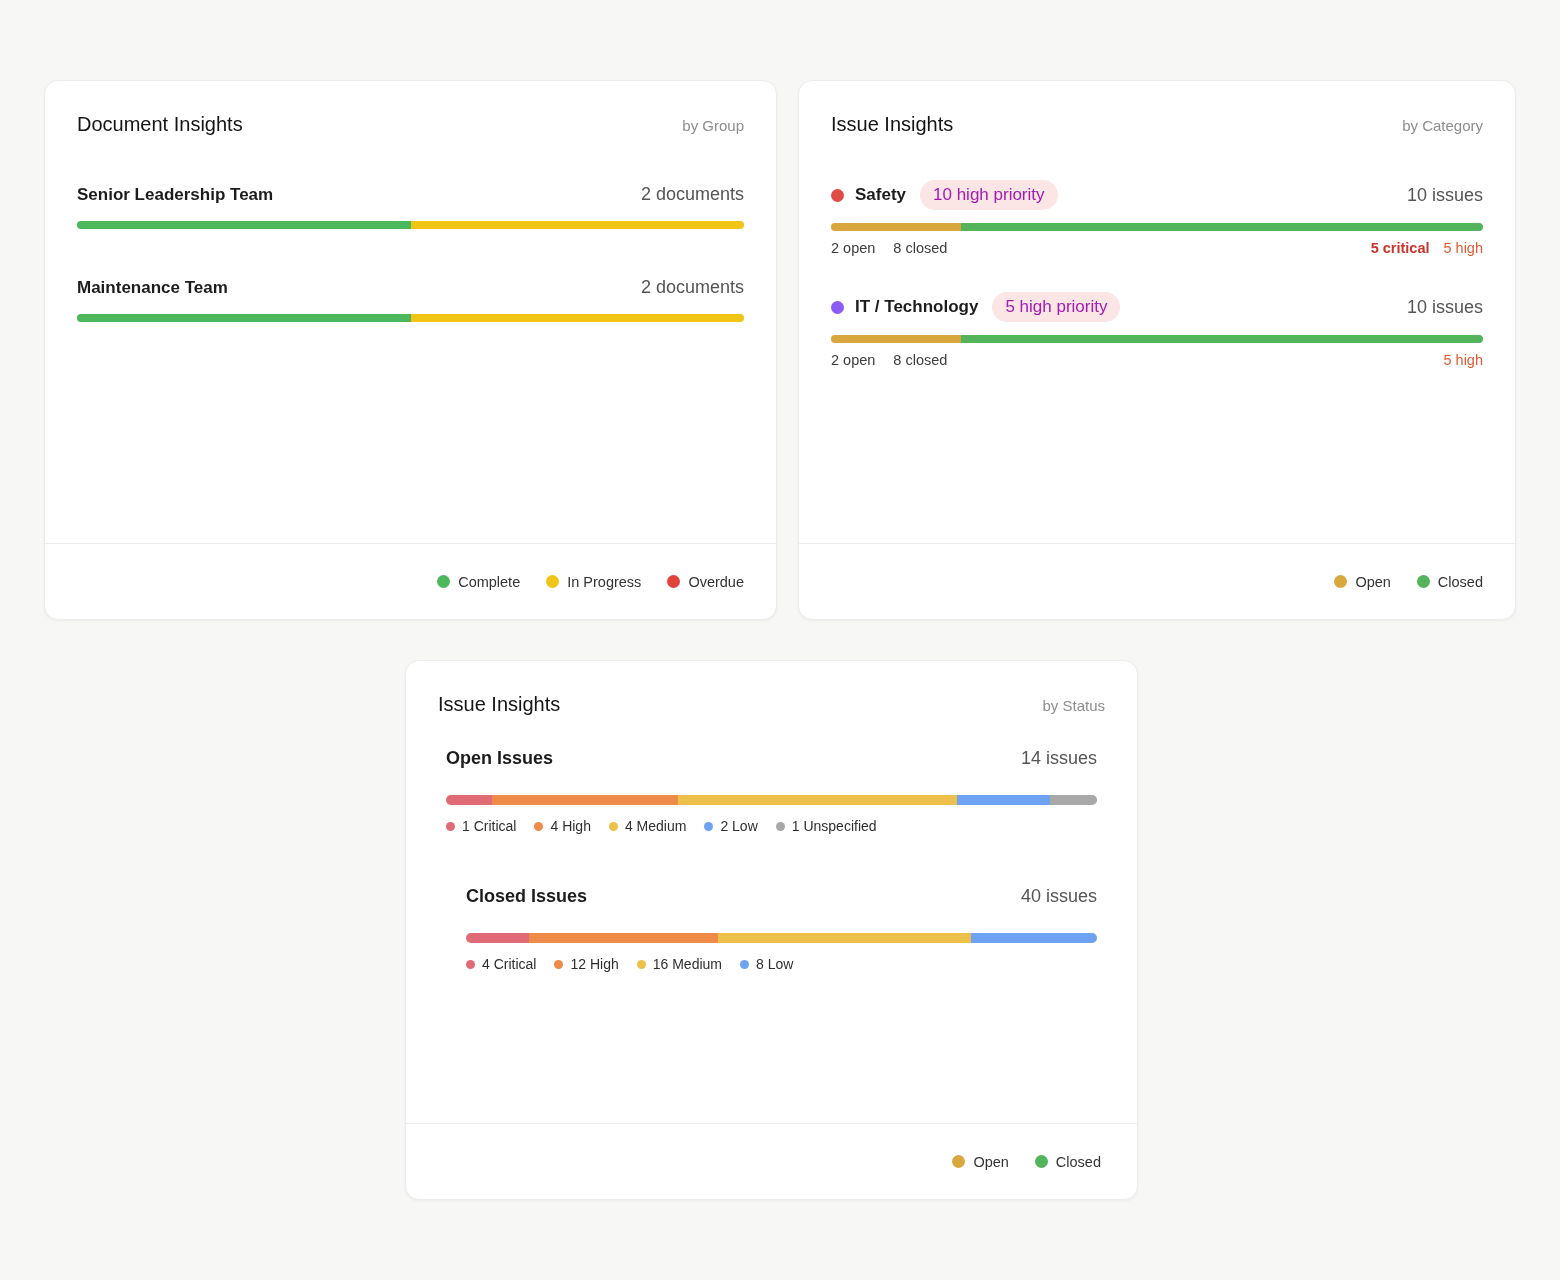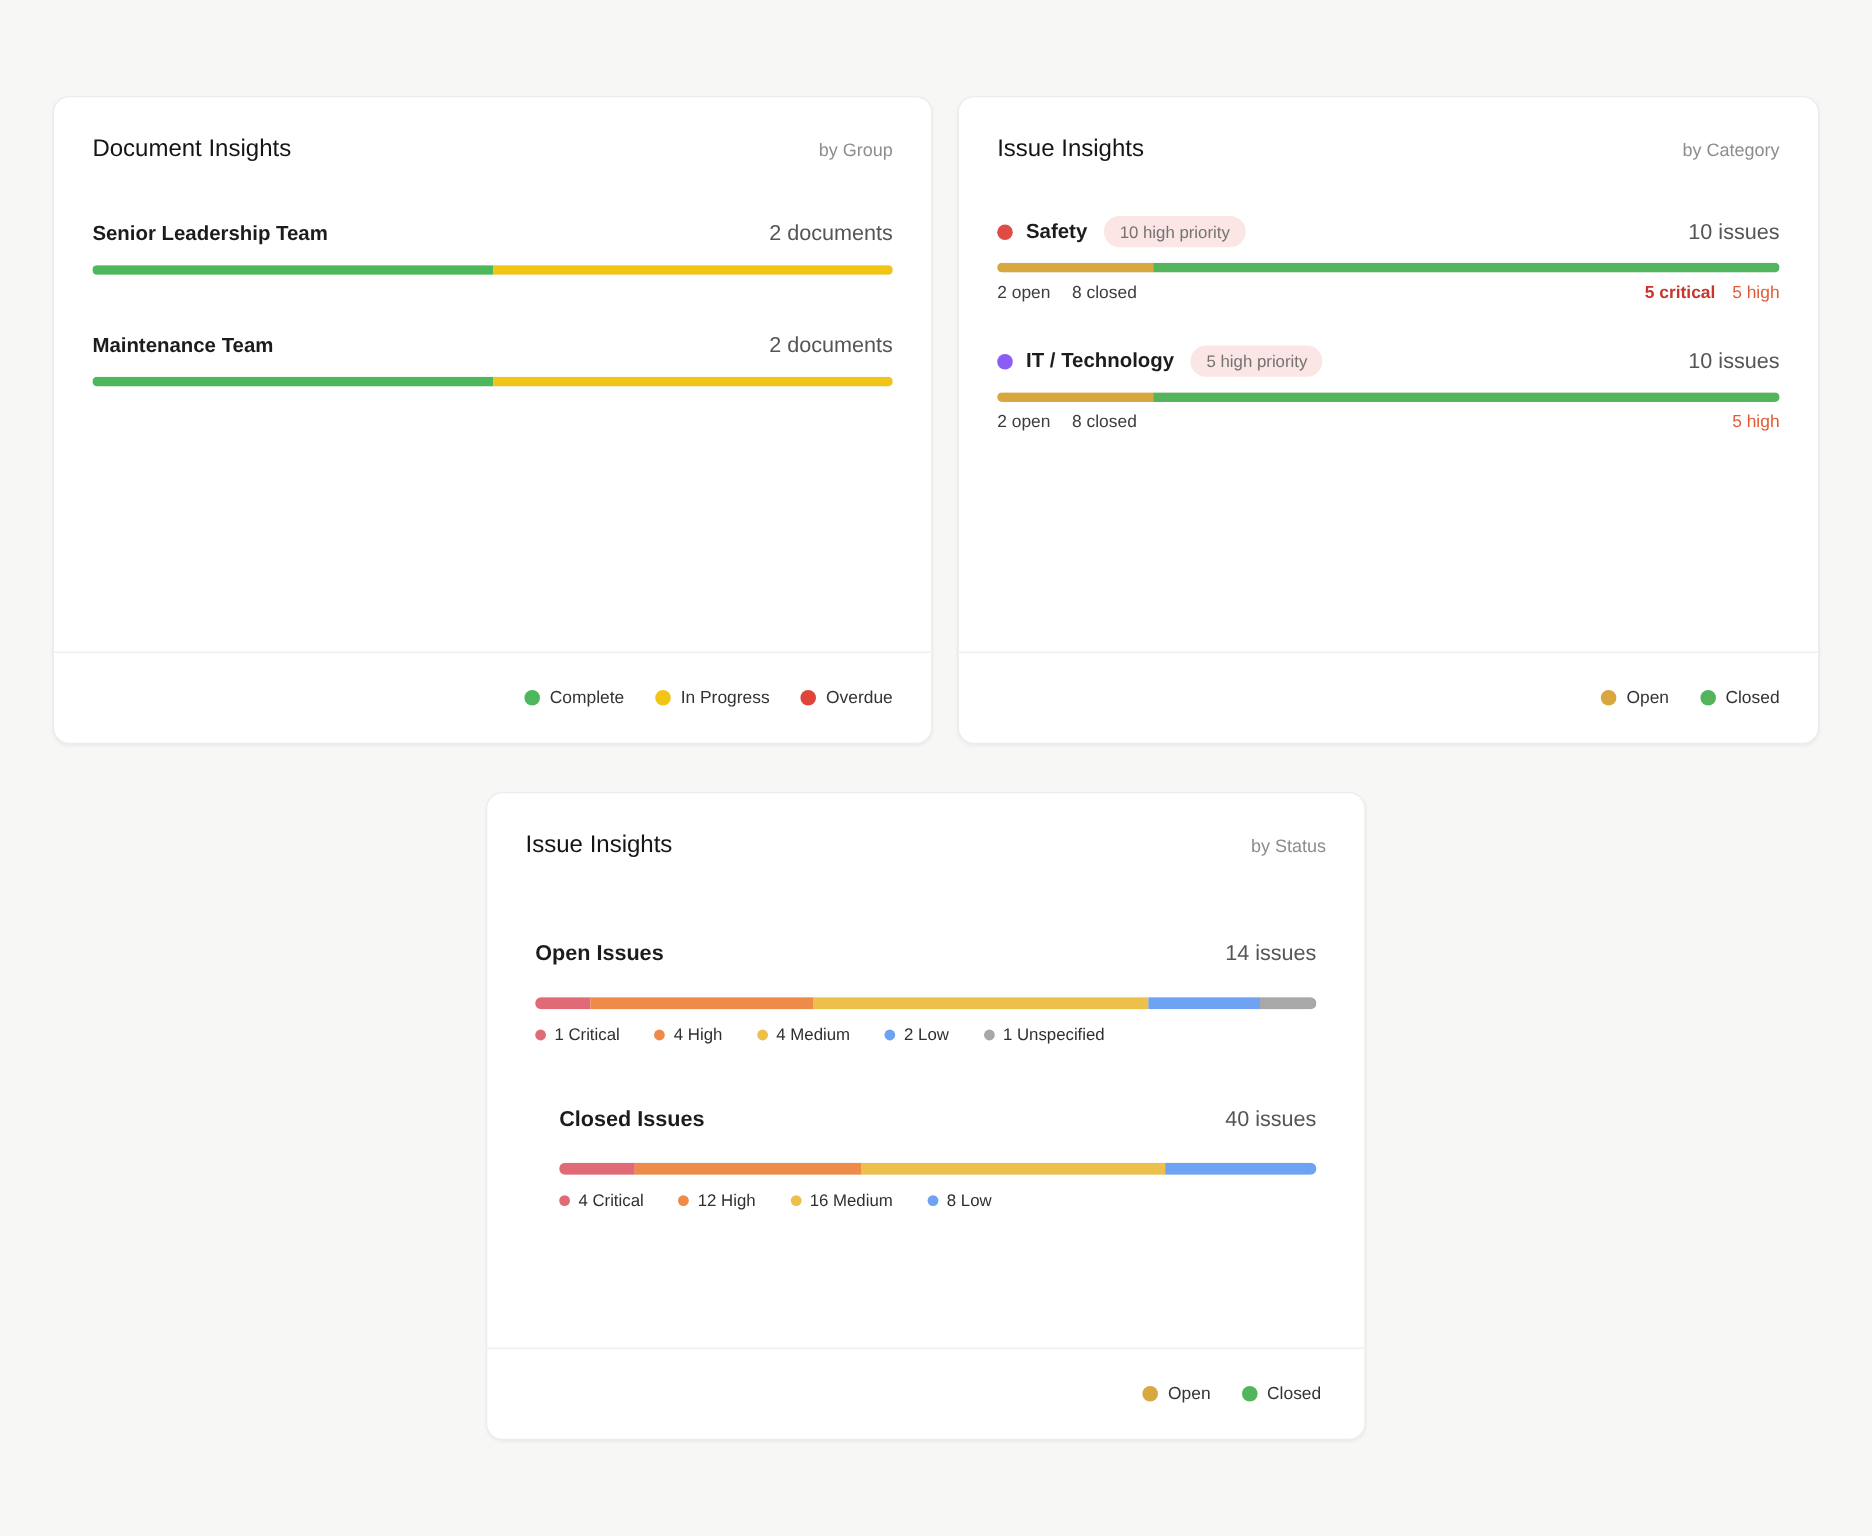--- a/index.html
+++ b/index.html
@@ -65,46 +65,46 @@
   .dot {
     width:13px; height:13px;
     border-radius:50%;
     margin-right:11px;
     flex:none;
     background:#ccc;
   }
   .badge {
     margin-left:14px;
     background:#fbe5e5;
-    color:#737373;
-    font-size:14px;
+    color:#a21caf;
+    font-size:17px;
     padding:5px 13px;
     border-radius:999px;
     white-space:nowrap;
   }
   .cat-row .bar { margin-top:13px; margin-bottom:9px; }
   .stats {
     display:flex;
     justify-content:space-between;
     font-size:14.5px;
     color:#3d3d3d;
   }
   .stats-left  { display:flex; gap:18px; }
   .stats-right { display:flex; gap:14px; }
   .stat-critical { color:#c9342c; font-weight:700; }
   .stat-high     { color:#e05b33; }
 
   
-  .status-section { margin-top:68px; }
+  .status-section { margin-top:32px; }
   .status-section + .status-section { margin-top:52px;margin-left:20px; }
   .status-section .row-label { font-size:18px; }
   .status-section .bar { height:10px; margin-top:26px; }
   .seg-legend {
     display:flex;
-    gap:29px;
+    gap:18px;
     margin-top:13px;
     align-items:center;
   }
   .seg-legend .legend-item { gap:7px; }
   .seg-legend .legend-dot { width:9px; height:9px; }
   .seg-legend .legend-label { font-size:14px; color:#2f2f2f; }
 
   
   .card-footer {
     border-top:1px solid #ececec;

